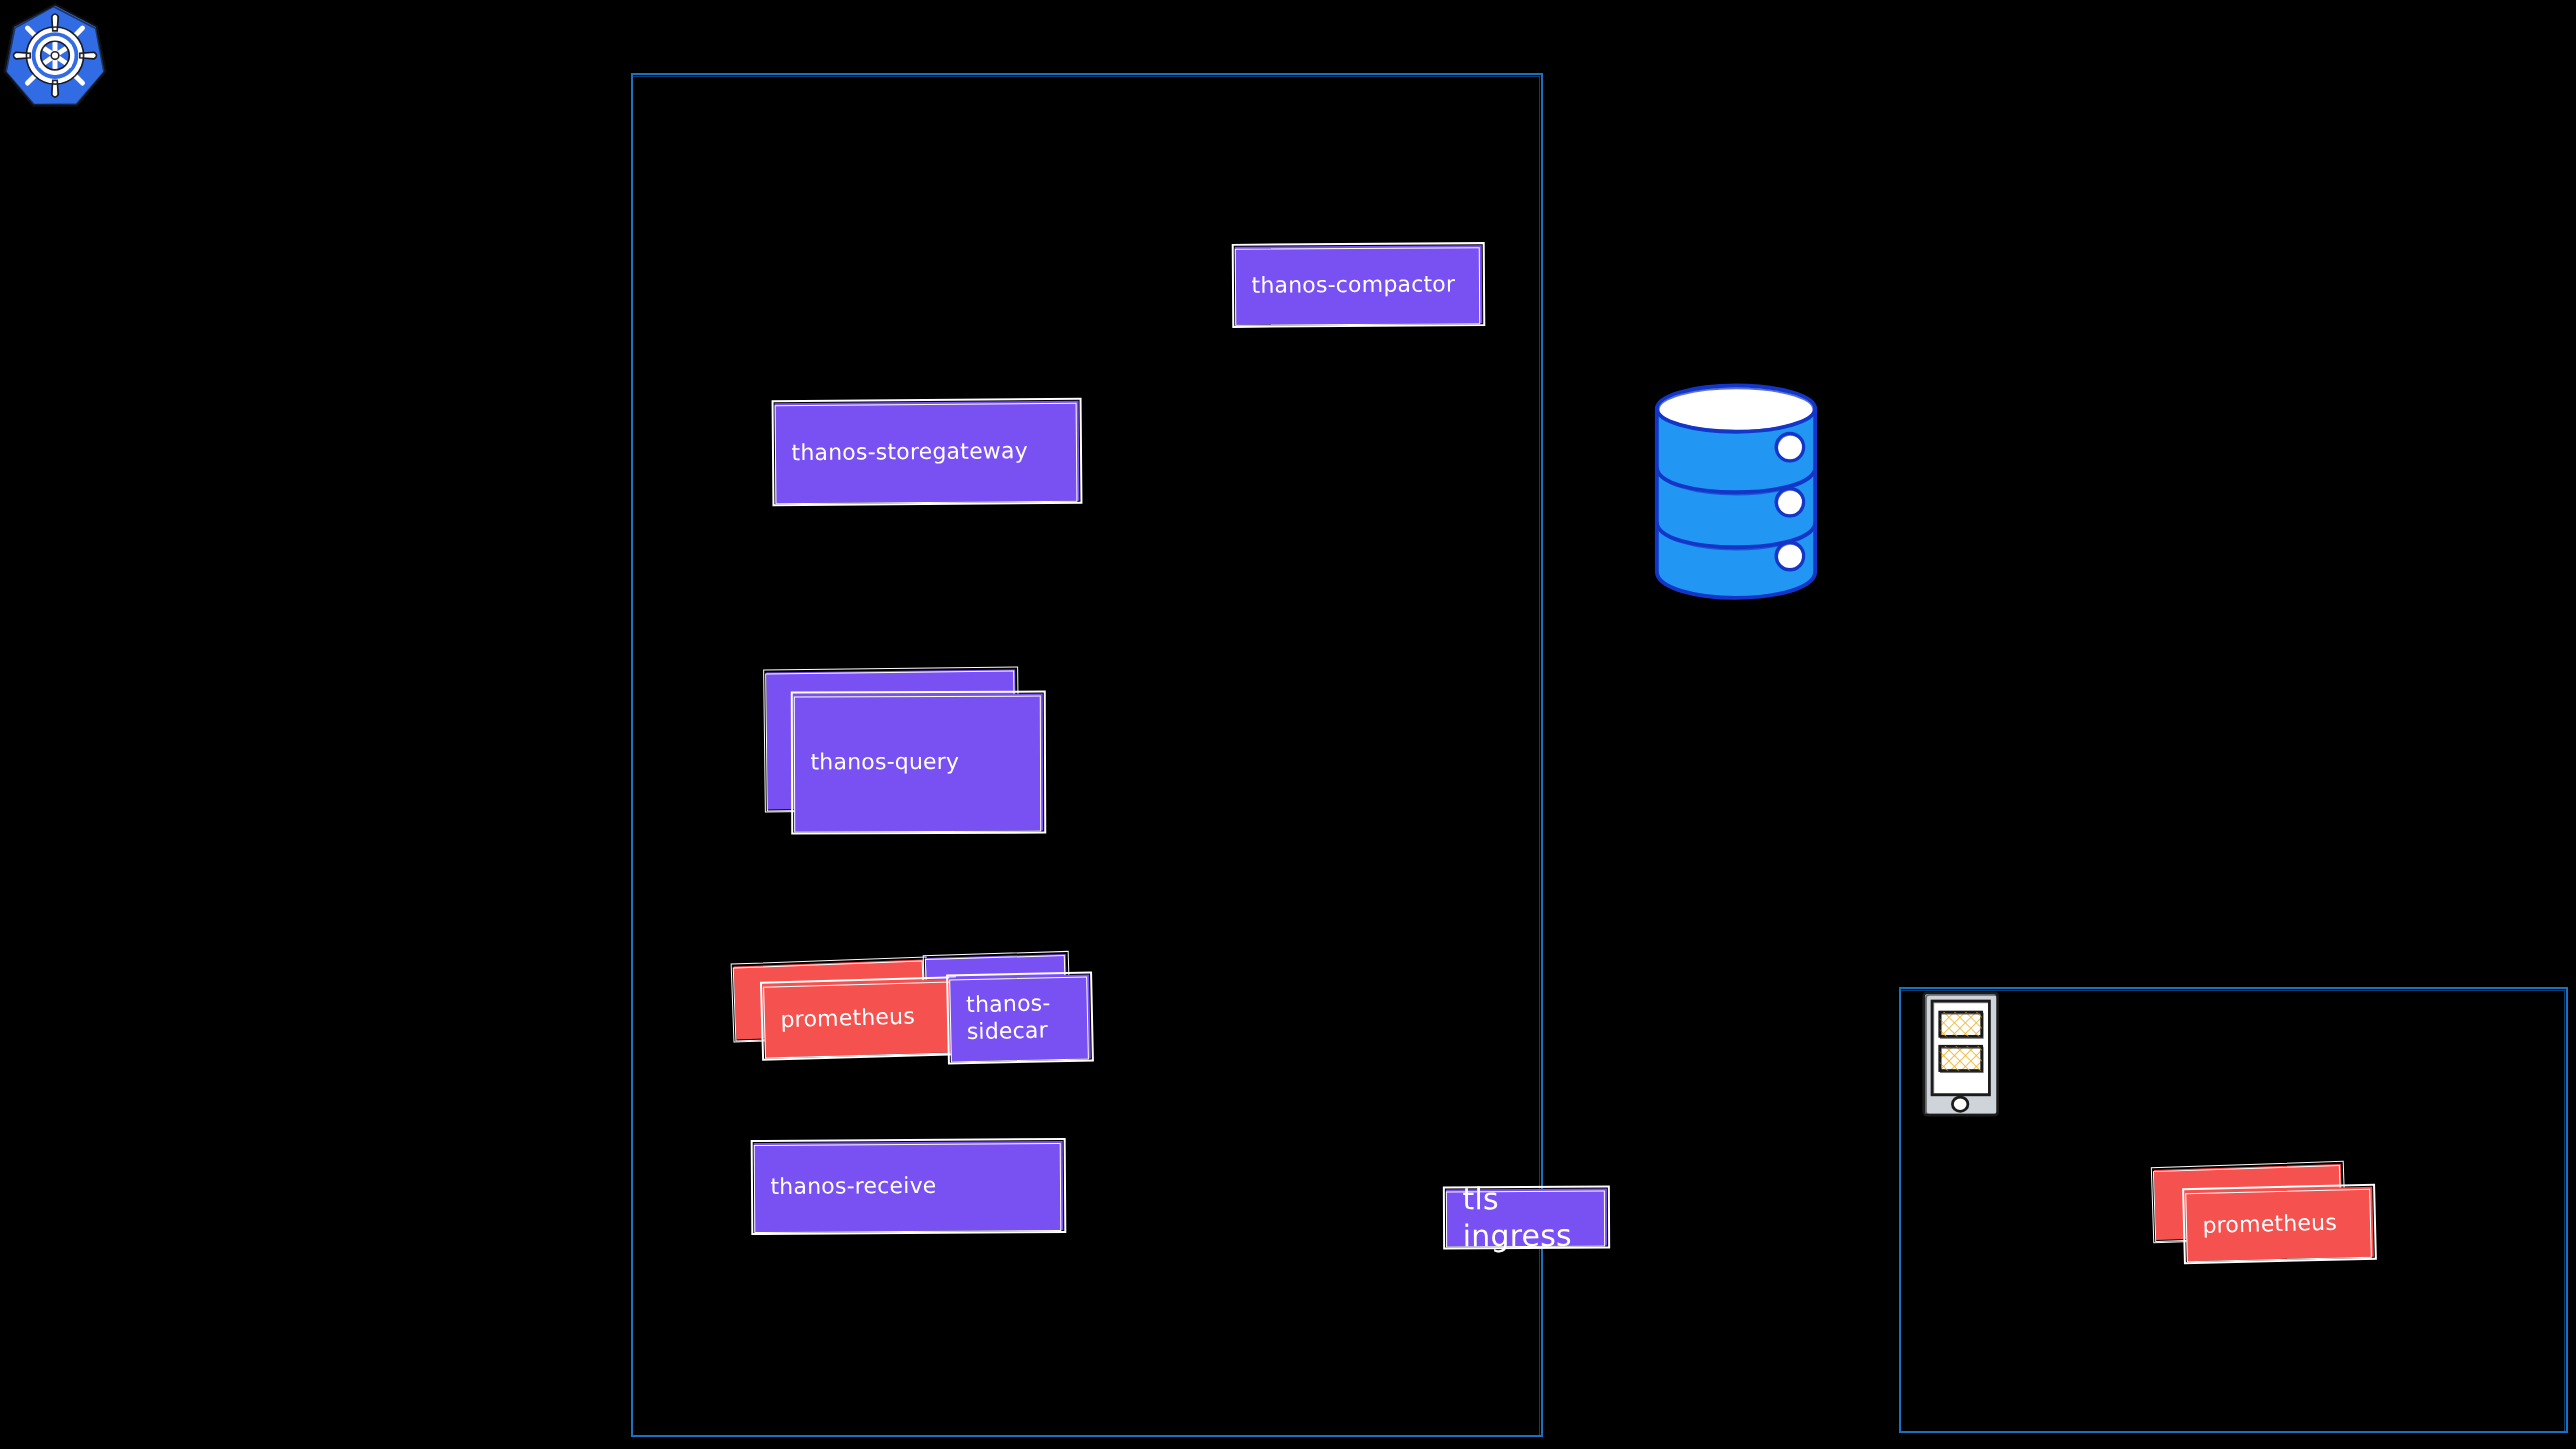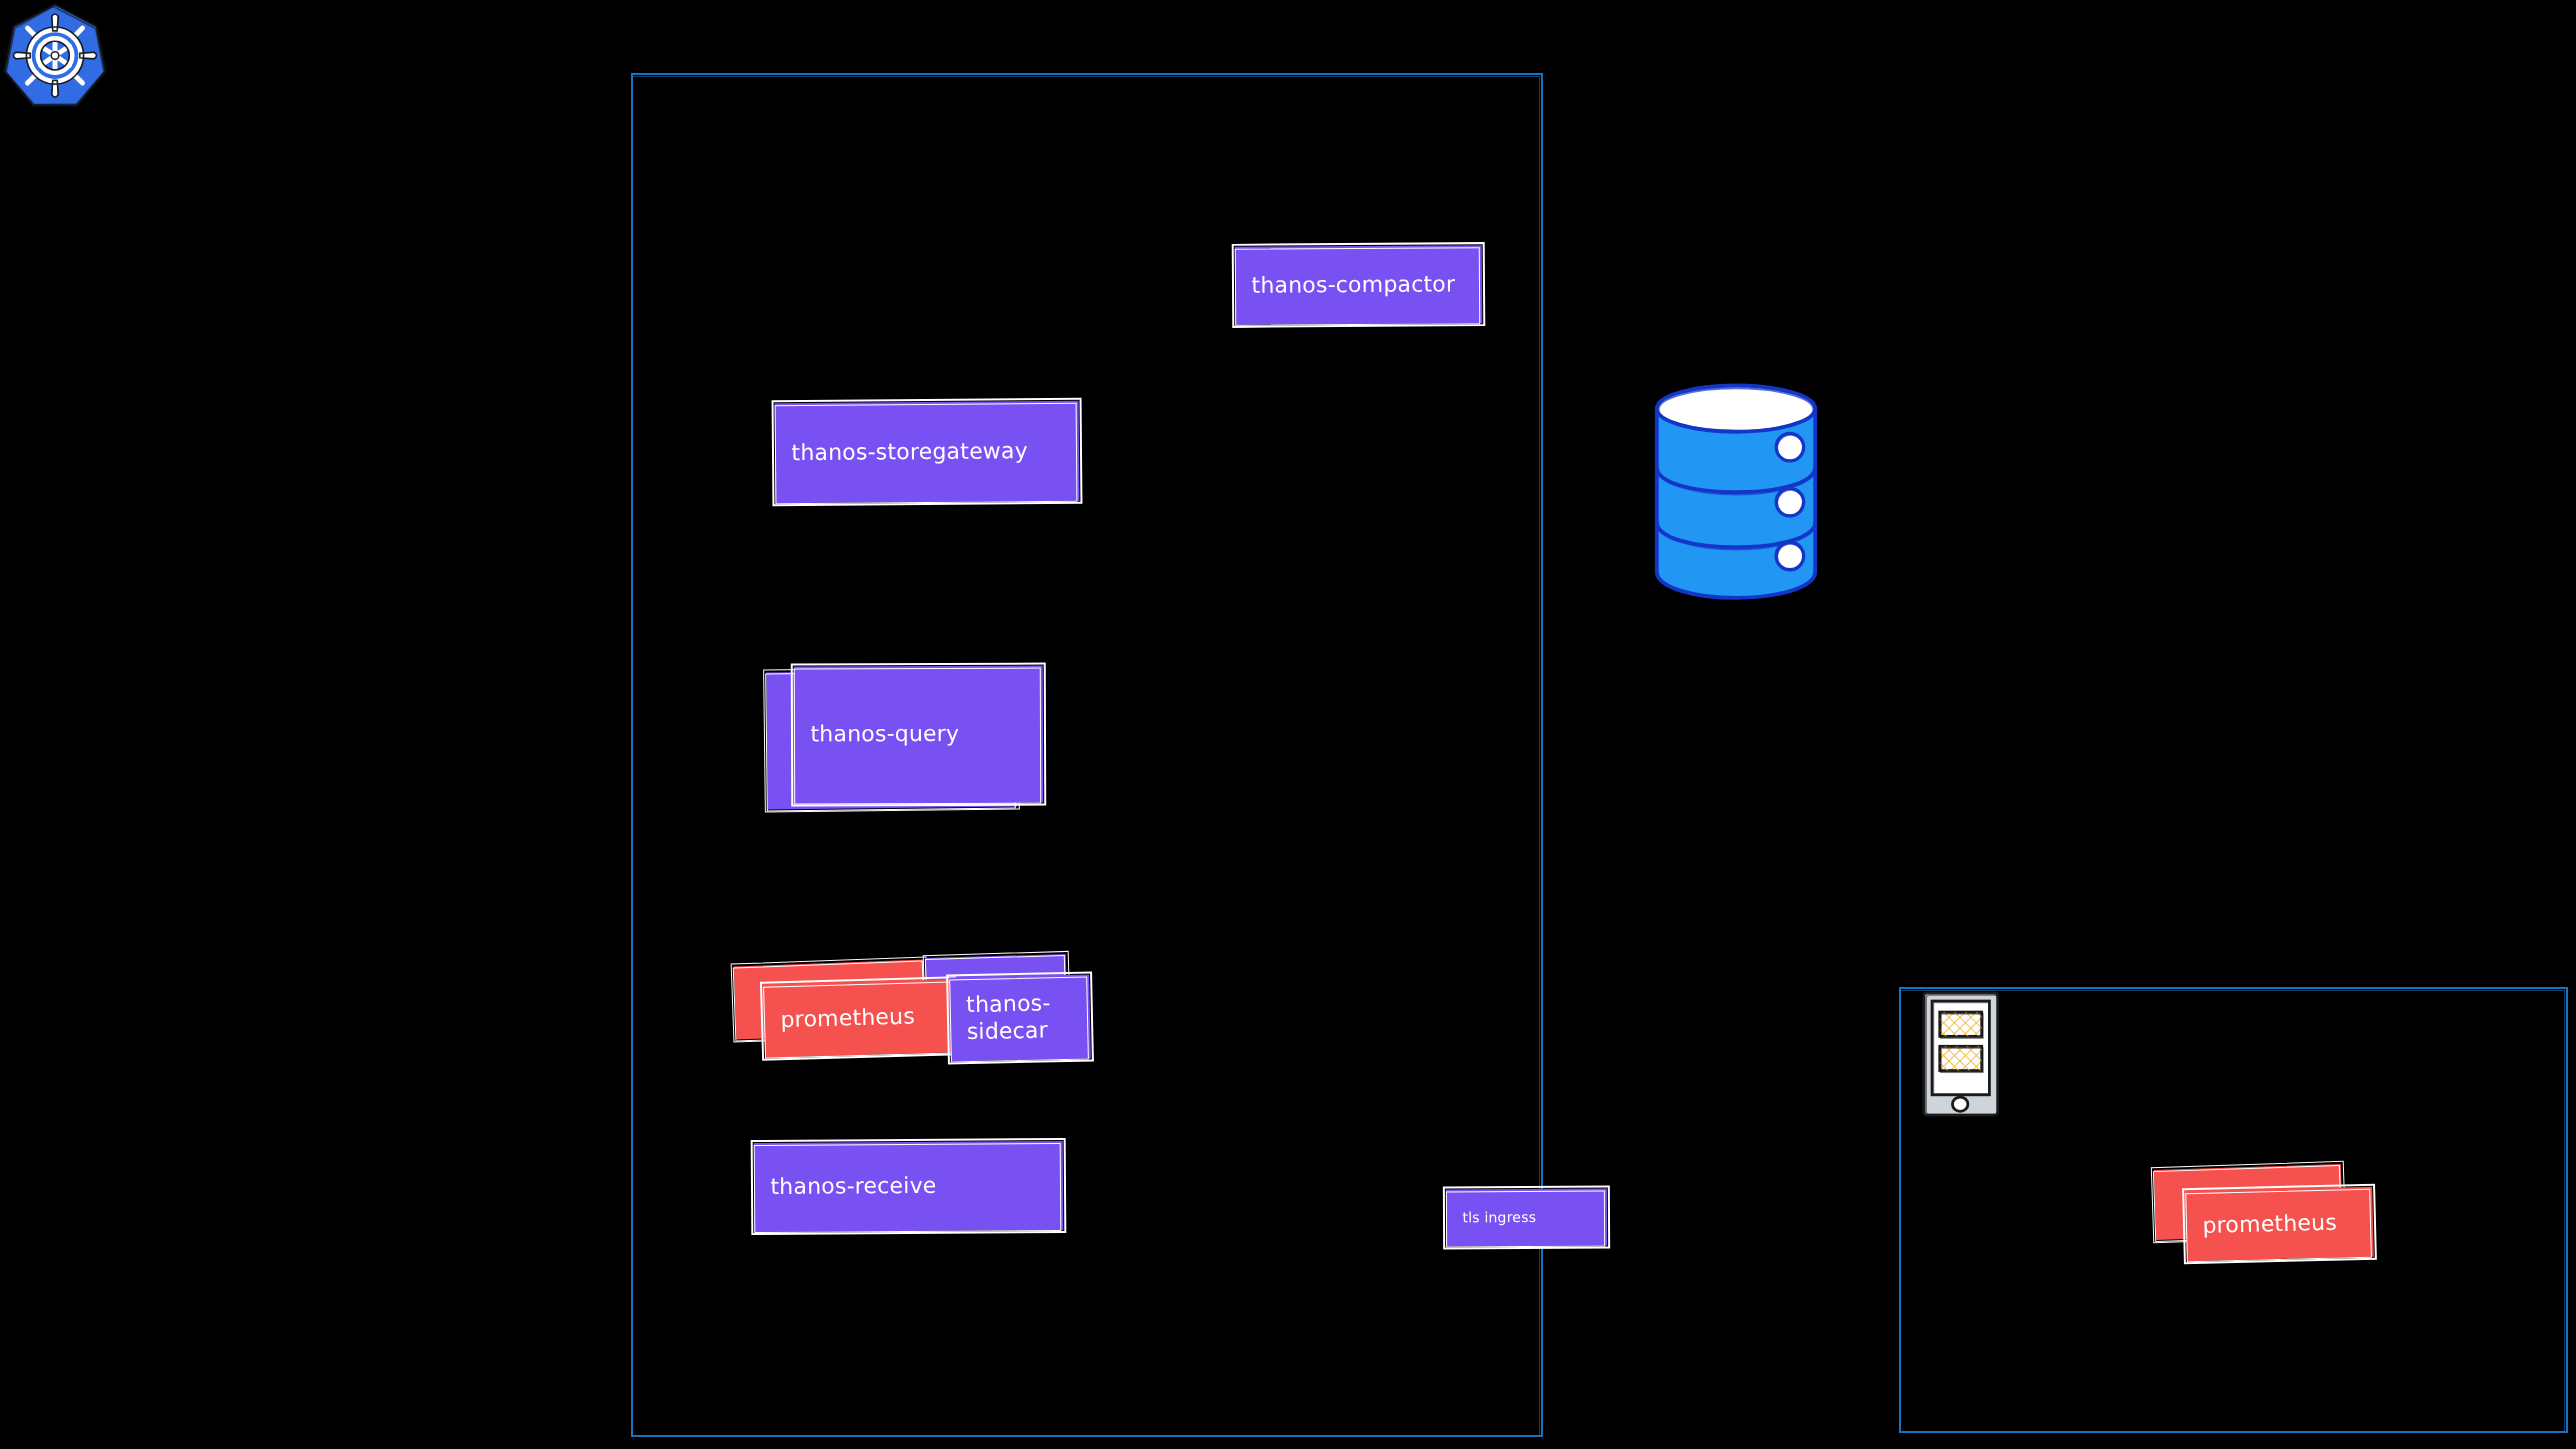--- a/index.html
+++ b/index.html
@@ -191,21 +191,21 @@
       <span class="stroke"></span>
       <span class="lbl" style="font-size: 22px;">thanos-compactor</span>
     </div>
     <div class="sbox fill-purple" style="left: 775px; top: 402px; width: 304px; height: 100px; z-index: 3; transform: rotate(-0.5deg);">
       <span class="stroke"></span>
       <span class="lbl" style="font-size: 22px;">thanos-storegateway</span>
     </div>
     <div class="ghost sbox fill-purple" style="left: 767px; top: 671px; width: 249px; height: 137px; transform: rotate(-0.7deg);">
       <span class="stroke"></span>
     </div>
-    <div class="sbox fill-purple" style="left: 794px; top: 666px; width: 249px; height: 137px; z-index: 4; transform: rotate(-0.2deg);">
+    <div class="sbox fill-purple" style="left: 794px; top: 694px; width: 249px; height: 137px; z-index: 4; transform: rotate(-0.2deg);">
       <span class="stroke"></span>
       <span class="lbl" style="font-size: 22px;">thanos-query</span>
     </div>
     <div class="ghost sbox fill-red" style="left: 735px; top: 963px; width: 190px; height: 73px; transform: rotate(-2.1deg);">
       <span class="stroke"></span>
     </div>
     <div class="sbox fill-red" style="left: 764px; top: 982px; width: 190px; height: 73px; z-index: 5; transform: rotate(-1.6deg);">
       <span class="stroke"></span>
       <span class="lbl" style="font-size: 22px;">prometheus</span>
     </div>
@@ -216,21 +216,21 @@
       <span class="stroke"></span>
       <span class="lbl" style="font-size: 22px;">thanos-
 sidecar</span>
     </div>
     <div class="sbox fill-purple" style="left: 754px; top: 1142px; width: 309px; height: 89px; z-index: 7; transform: rotate(-0.4deg);">
       <span class="stroke"></span>
       <span class="lbl" style="font-size: 22px;">thanos-receive</span>
     </div>
     <div class="sbox fill-purple" style="left: 1446px; top: 1189px; width: 161px; height: 57px; z-index: 8; transform: rotate(-0.3deg);">
       <span class="stroke"></span>
-      <span class="lbl" style="font-size: 14px;">tls ingress</span>
+      <span class="lbl" style="font-size: 30px;">tls ingress</span>
     </div>
     <div class="ghost sbox fill-red" style="left: 2155px; top: 1167px; width: 187px; height: 70px; transform: rotate(-1.9deg);">
       <span class="stroke"></span>
     </div>
     <div class="sbox fill-red" style="left: 2186px; top: 1189px; width: 187px; height: 70px; z-index: 9; transform: rotate(-1.4deg);">
       <span class="stroke"></span>
       <span class="lbl" style="font-size: 22px;">prometheus</span>
     </div>
   </div>
 

